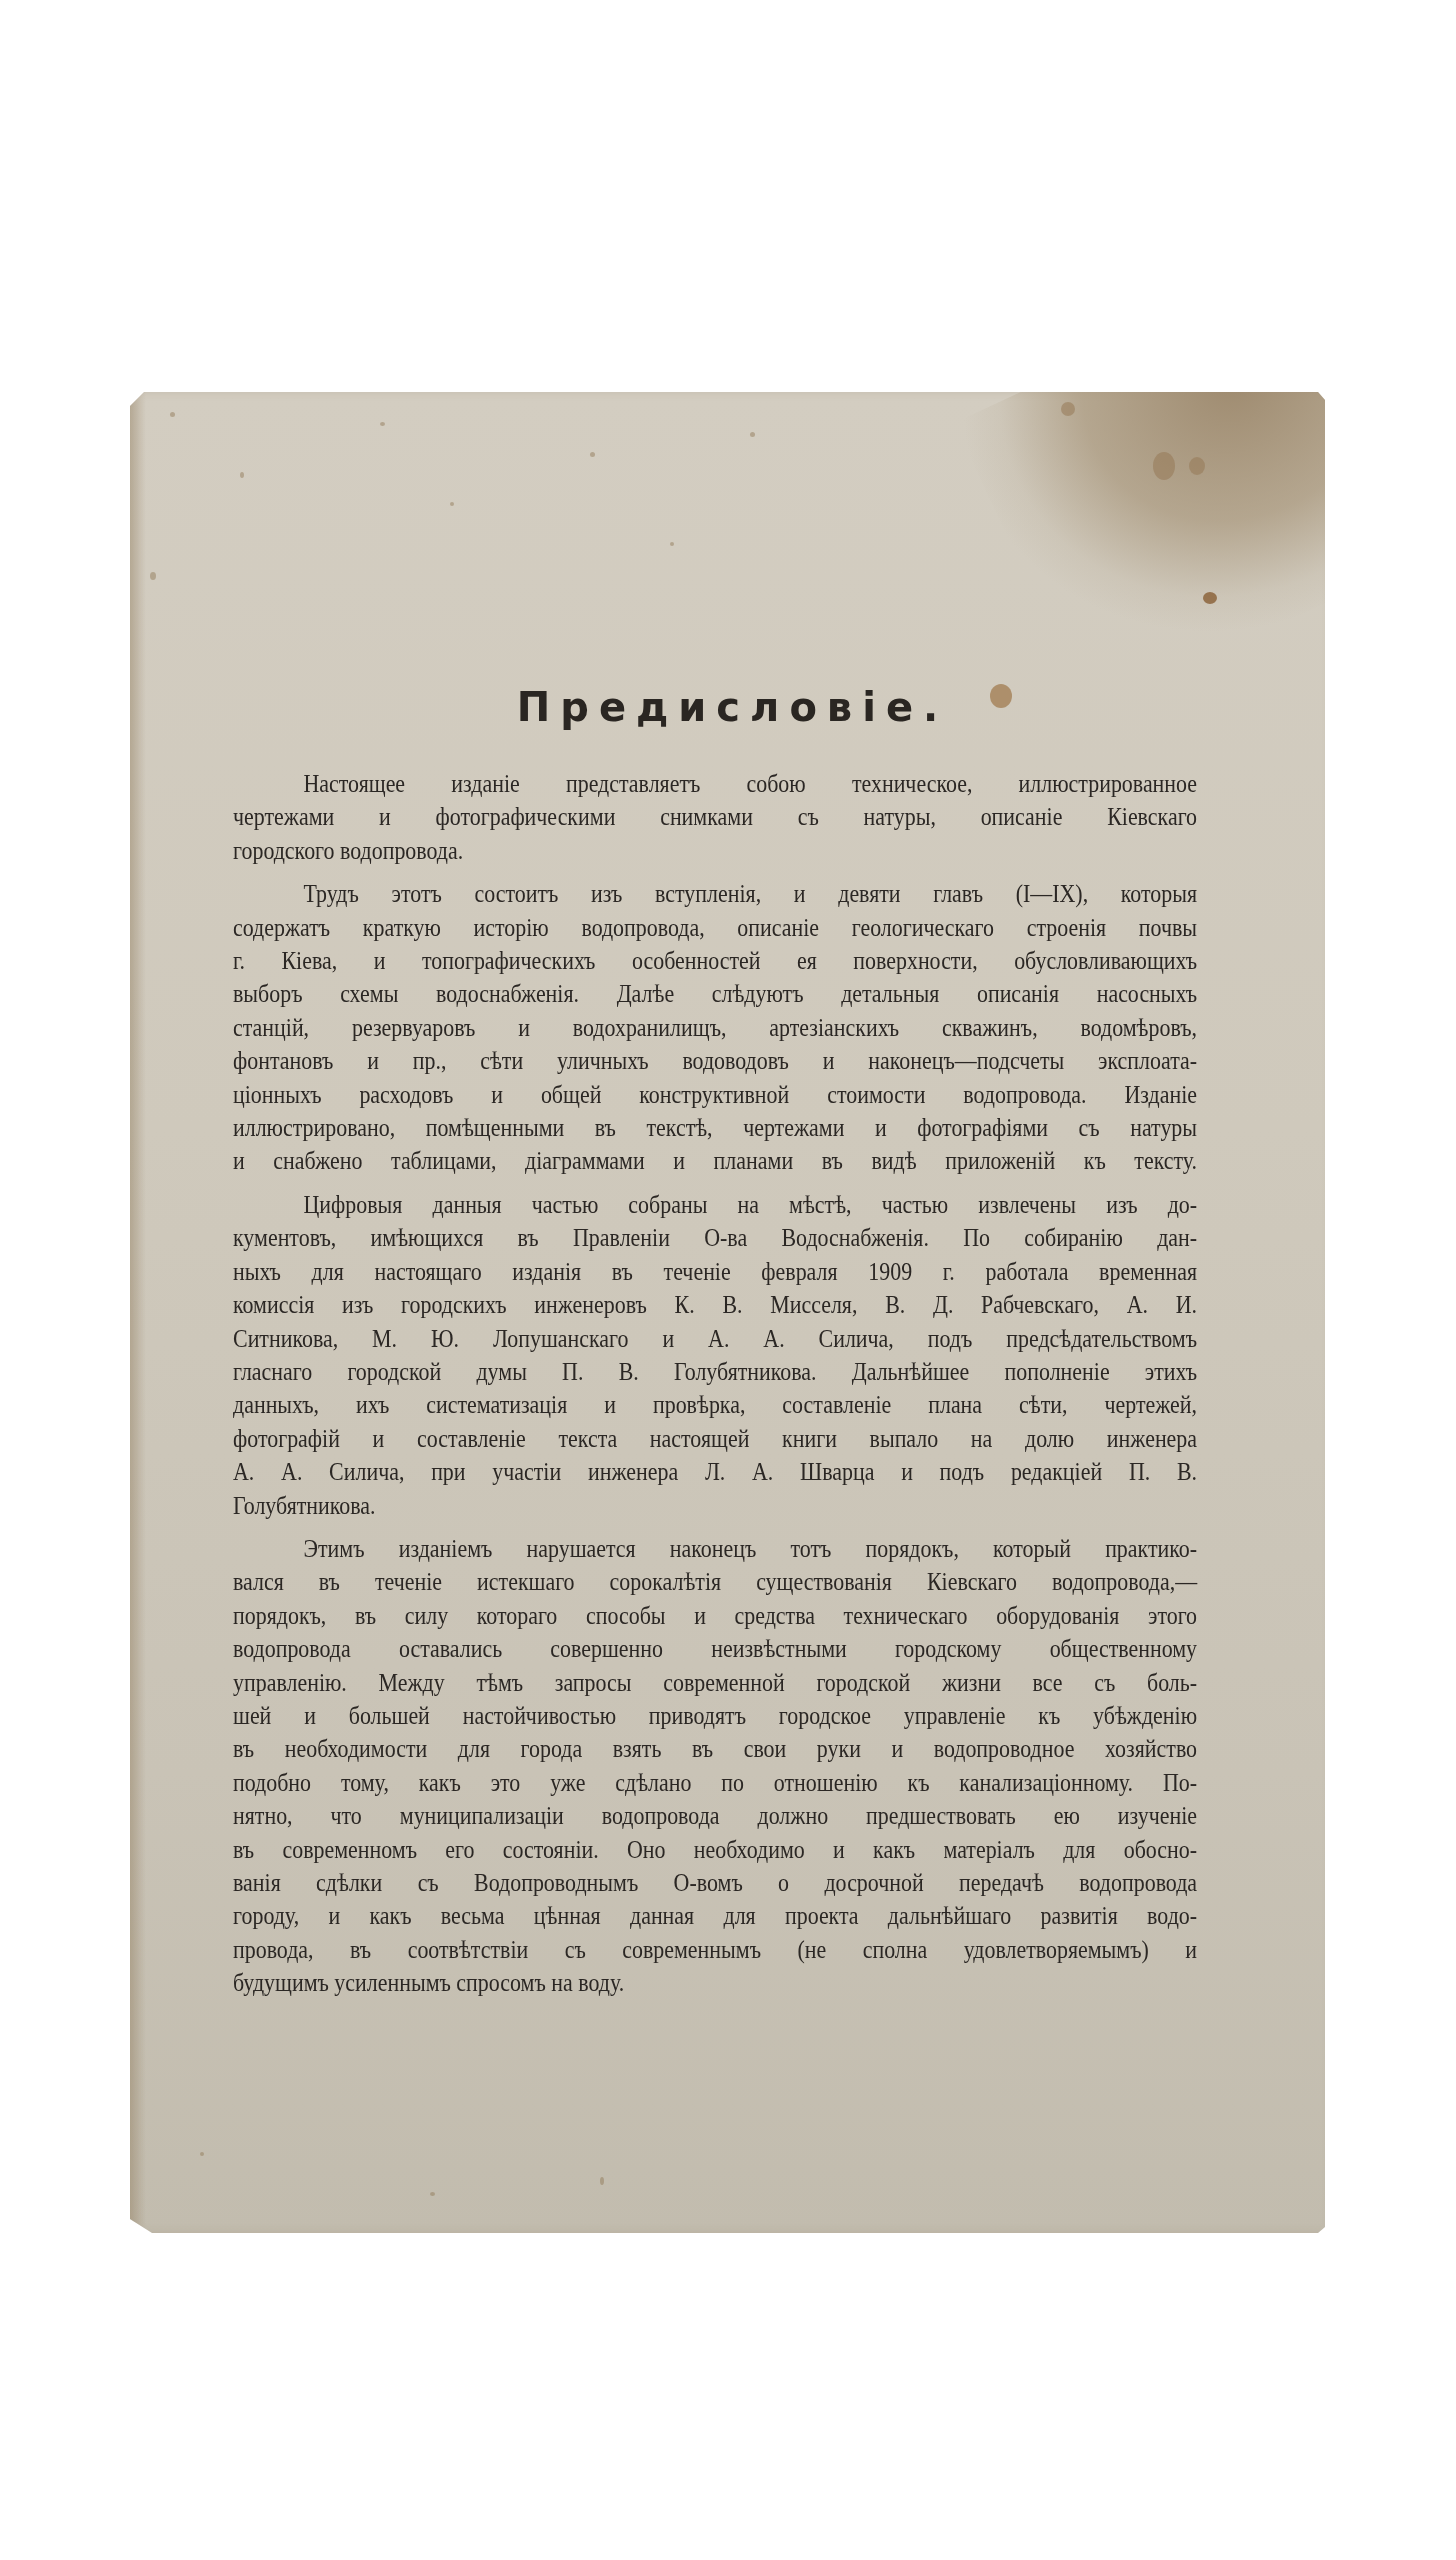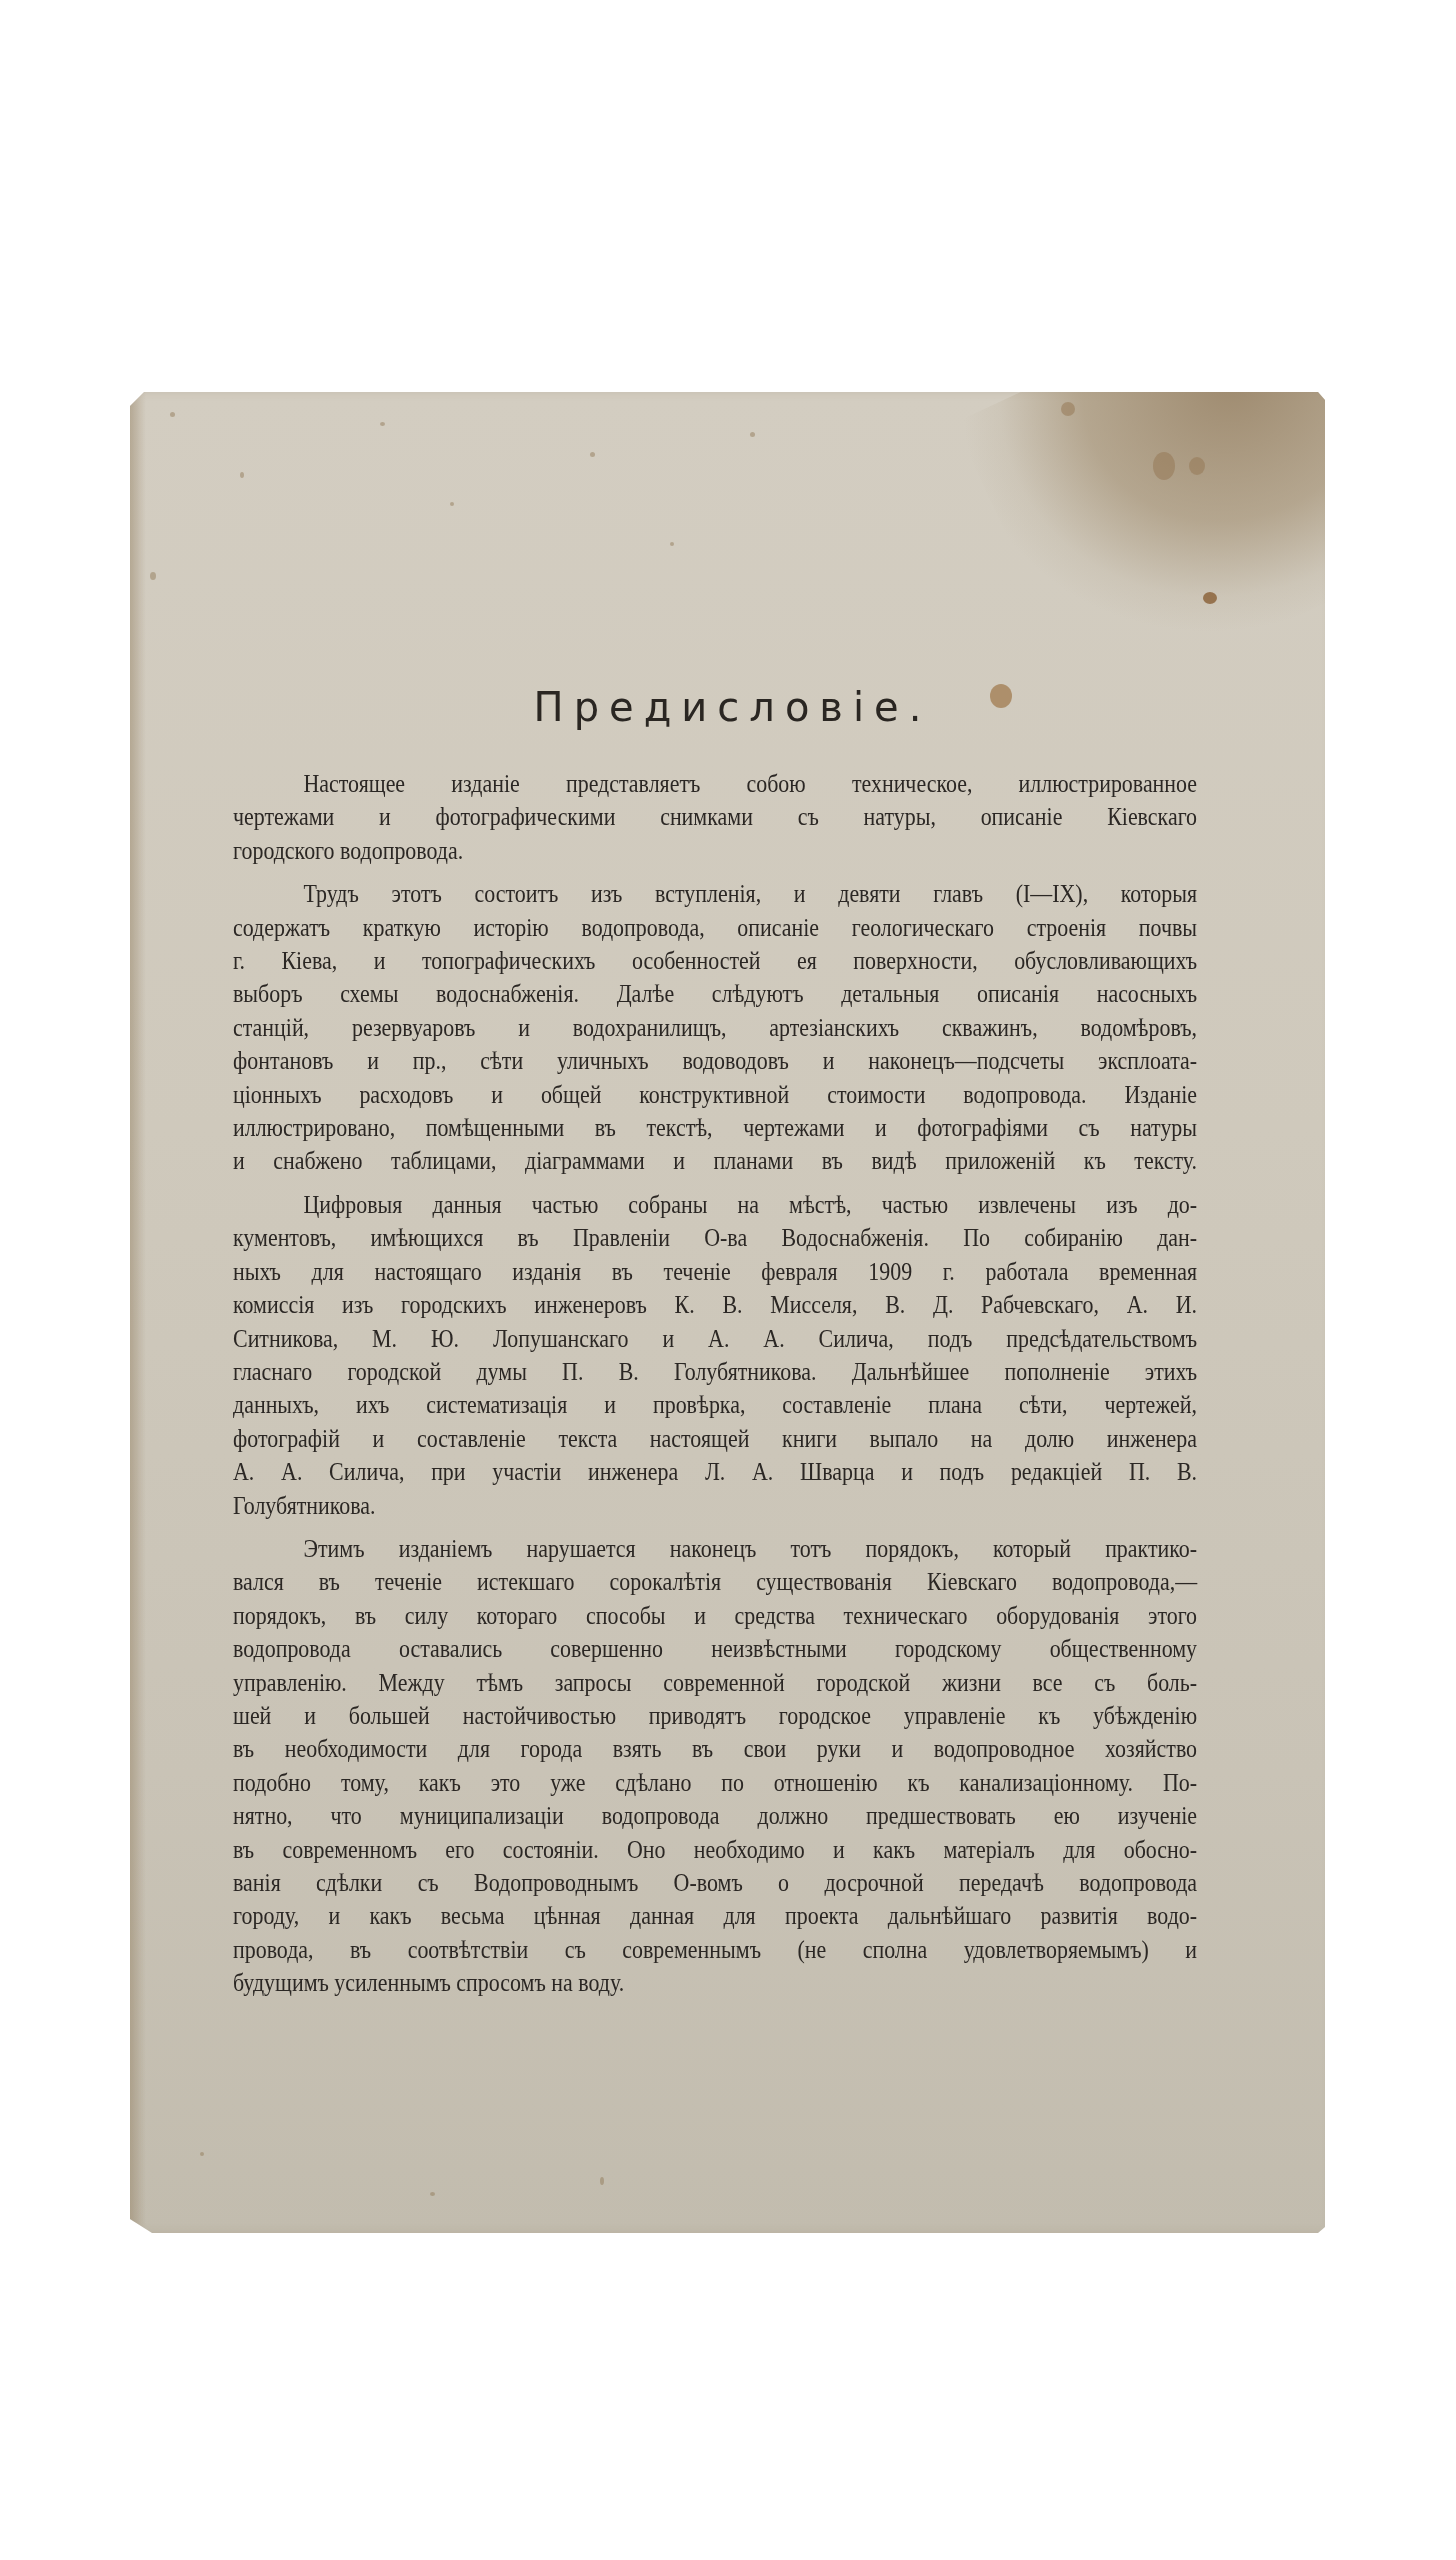--- a/index.html
+++ b/index.html
@@ -53,21 +53,21 @@
     .title {
       position: absolute;
       left: 0;
       width: 100%;
       top: 292px;
       text-align: center;
       font-family: "DejaVu Sans", sans-serif;
       font-size: 40px;
       letter-spacing: 10px;
       color: #2a2622;
-      font-weight: 400;
+      font-weight: 700;
       margin: 0;
       padding-left: 10px;
       box-sizing: border-box;
     }
     .title-spot {
       position: absolute;
       left: 860px;
       top: 292px;
       width: 22px;
       height: 24px;

